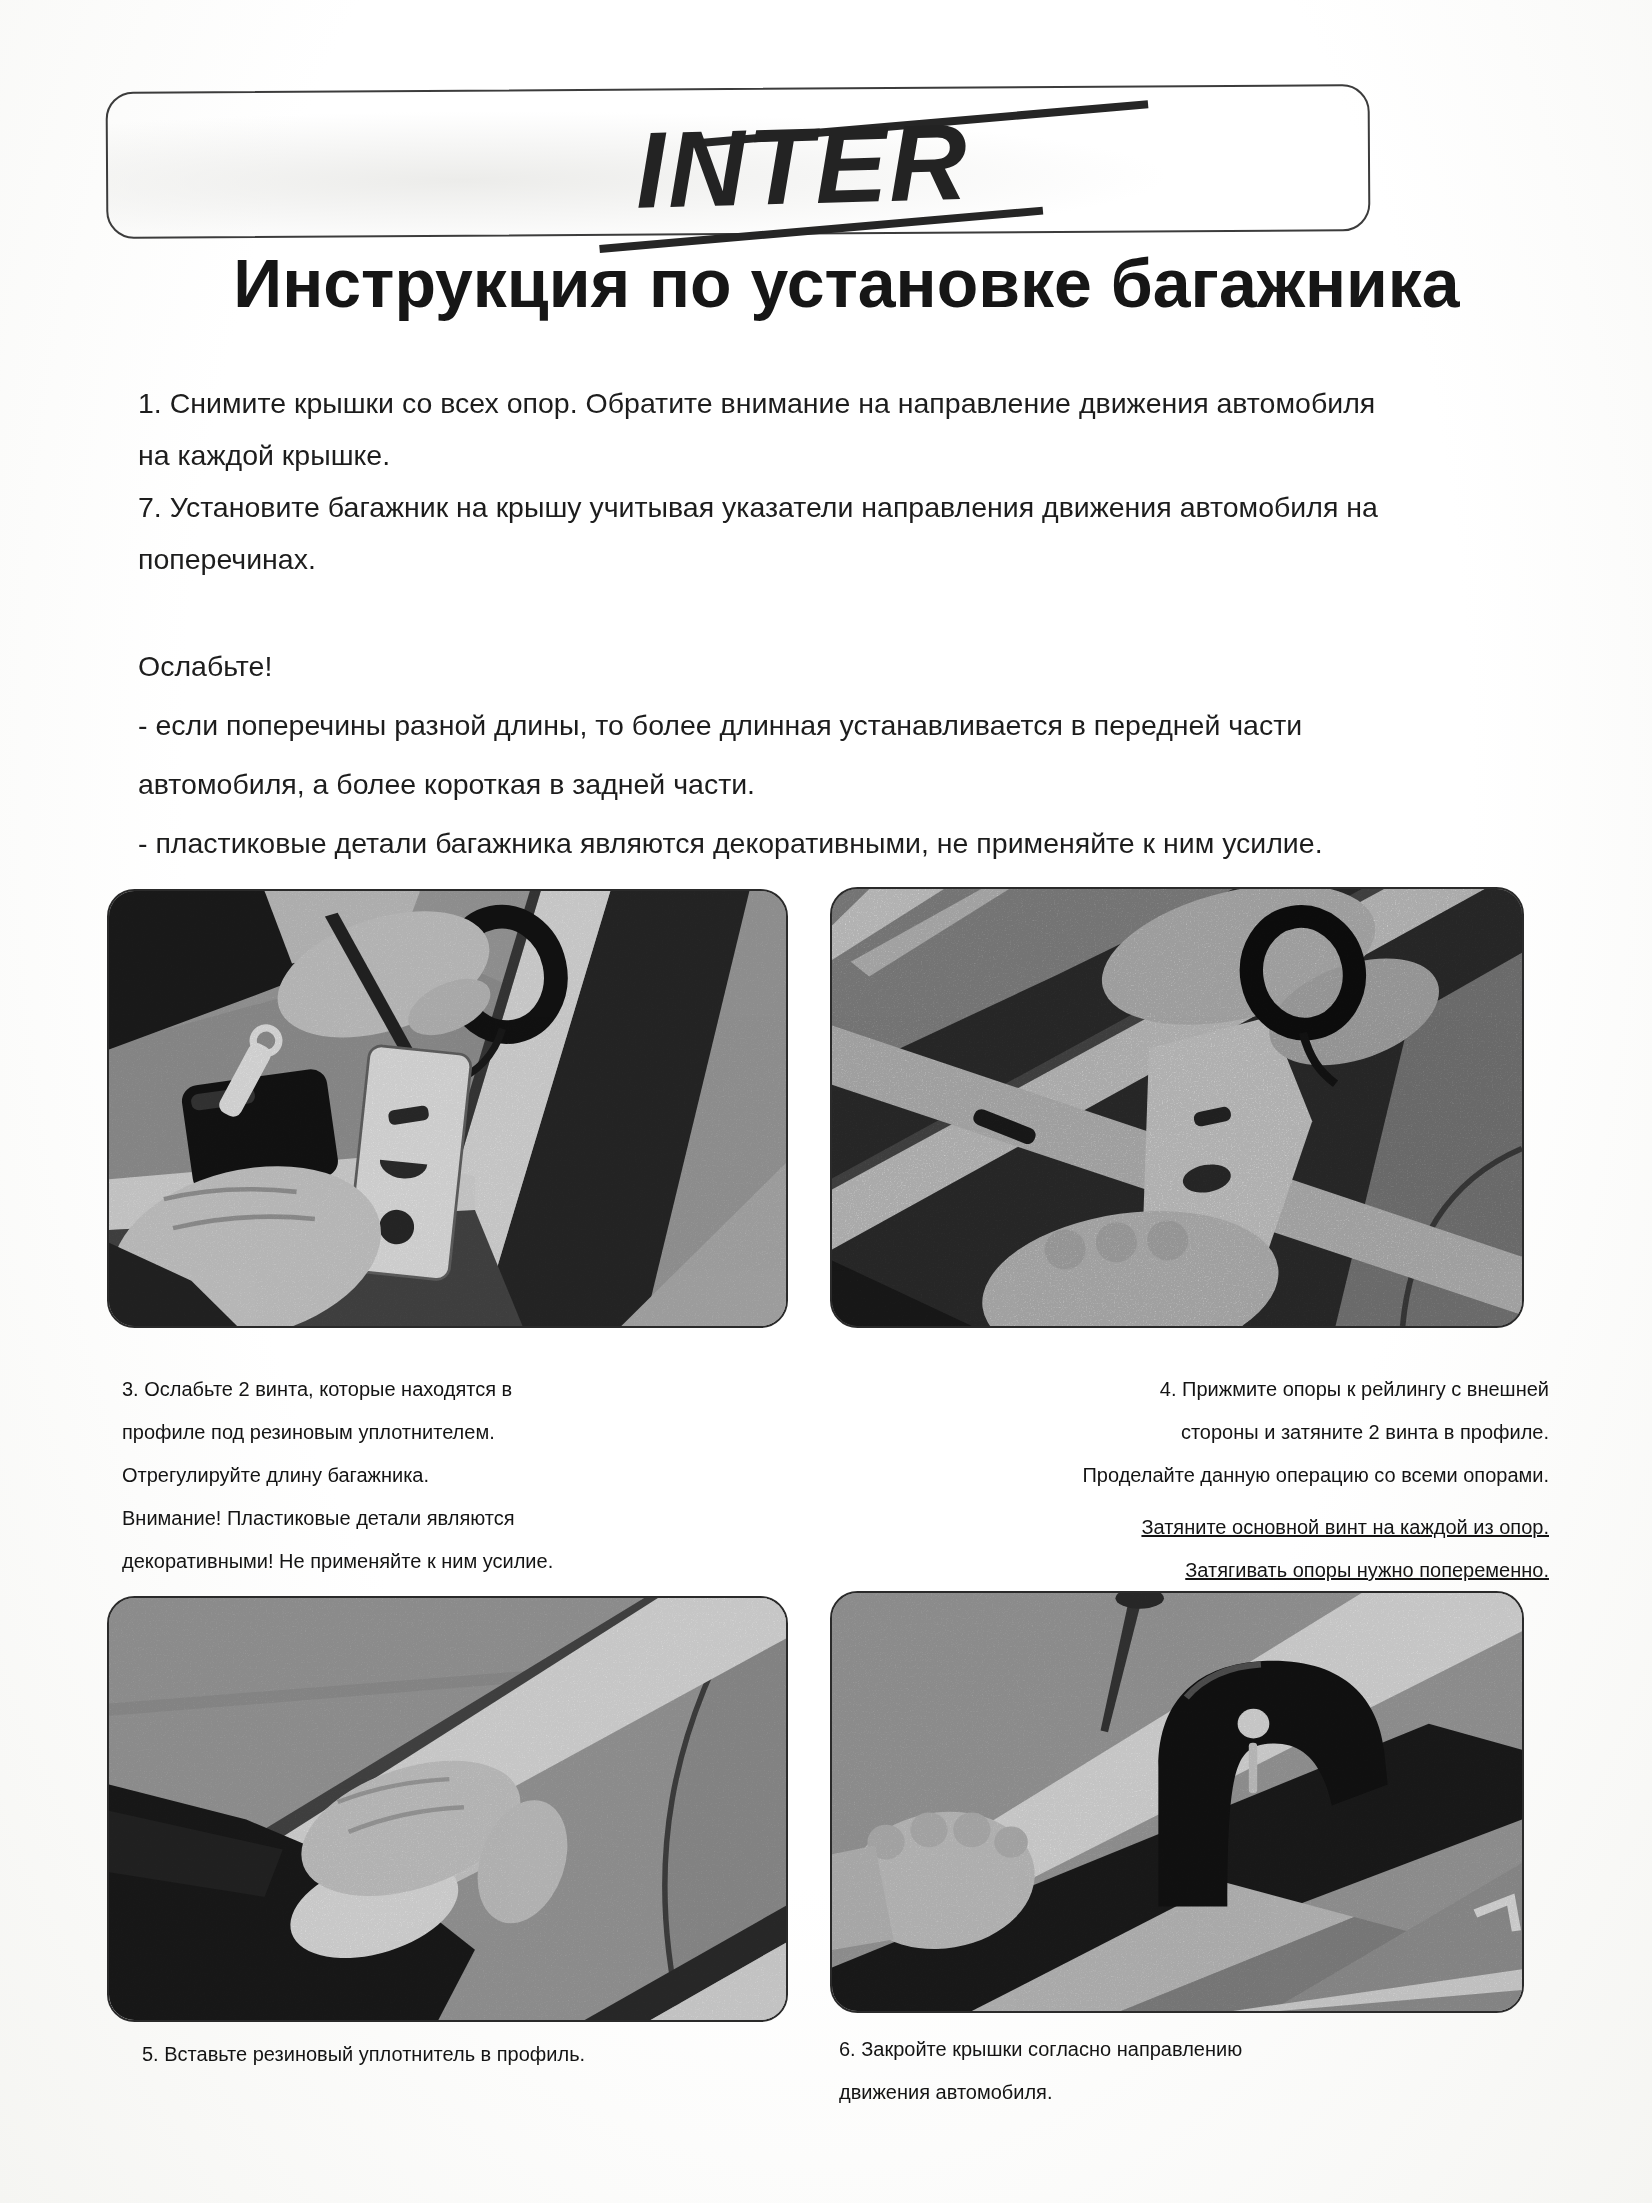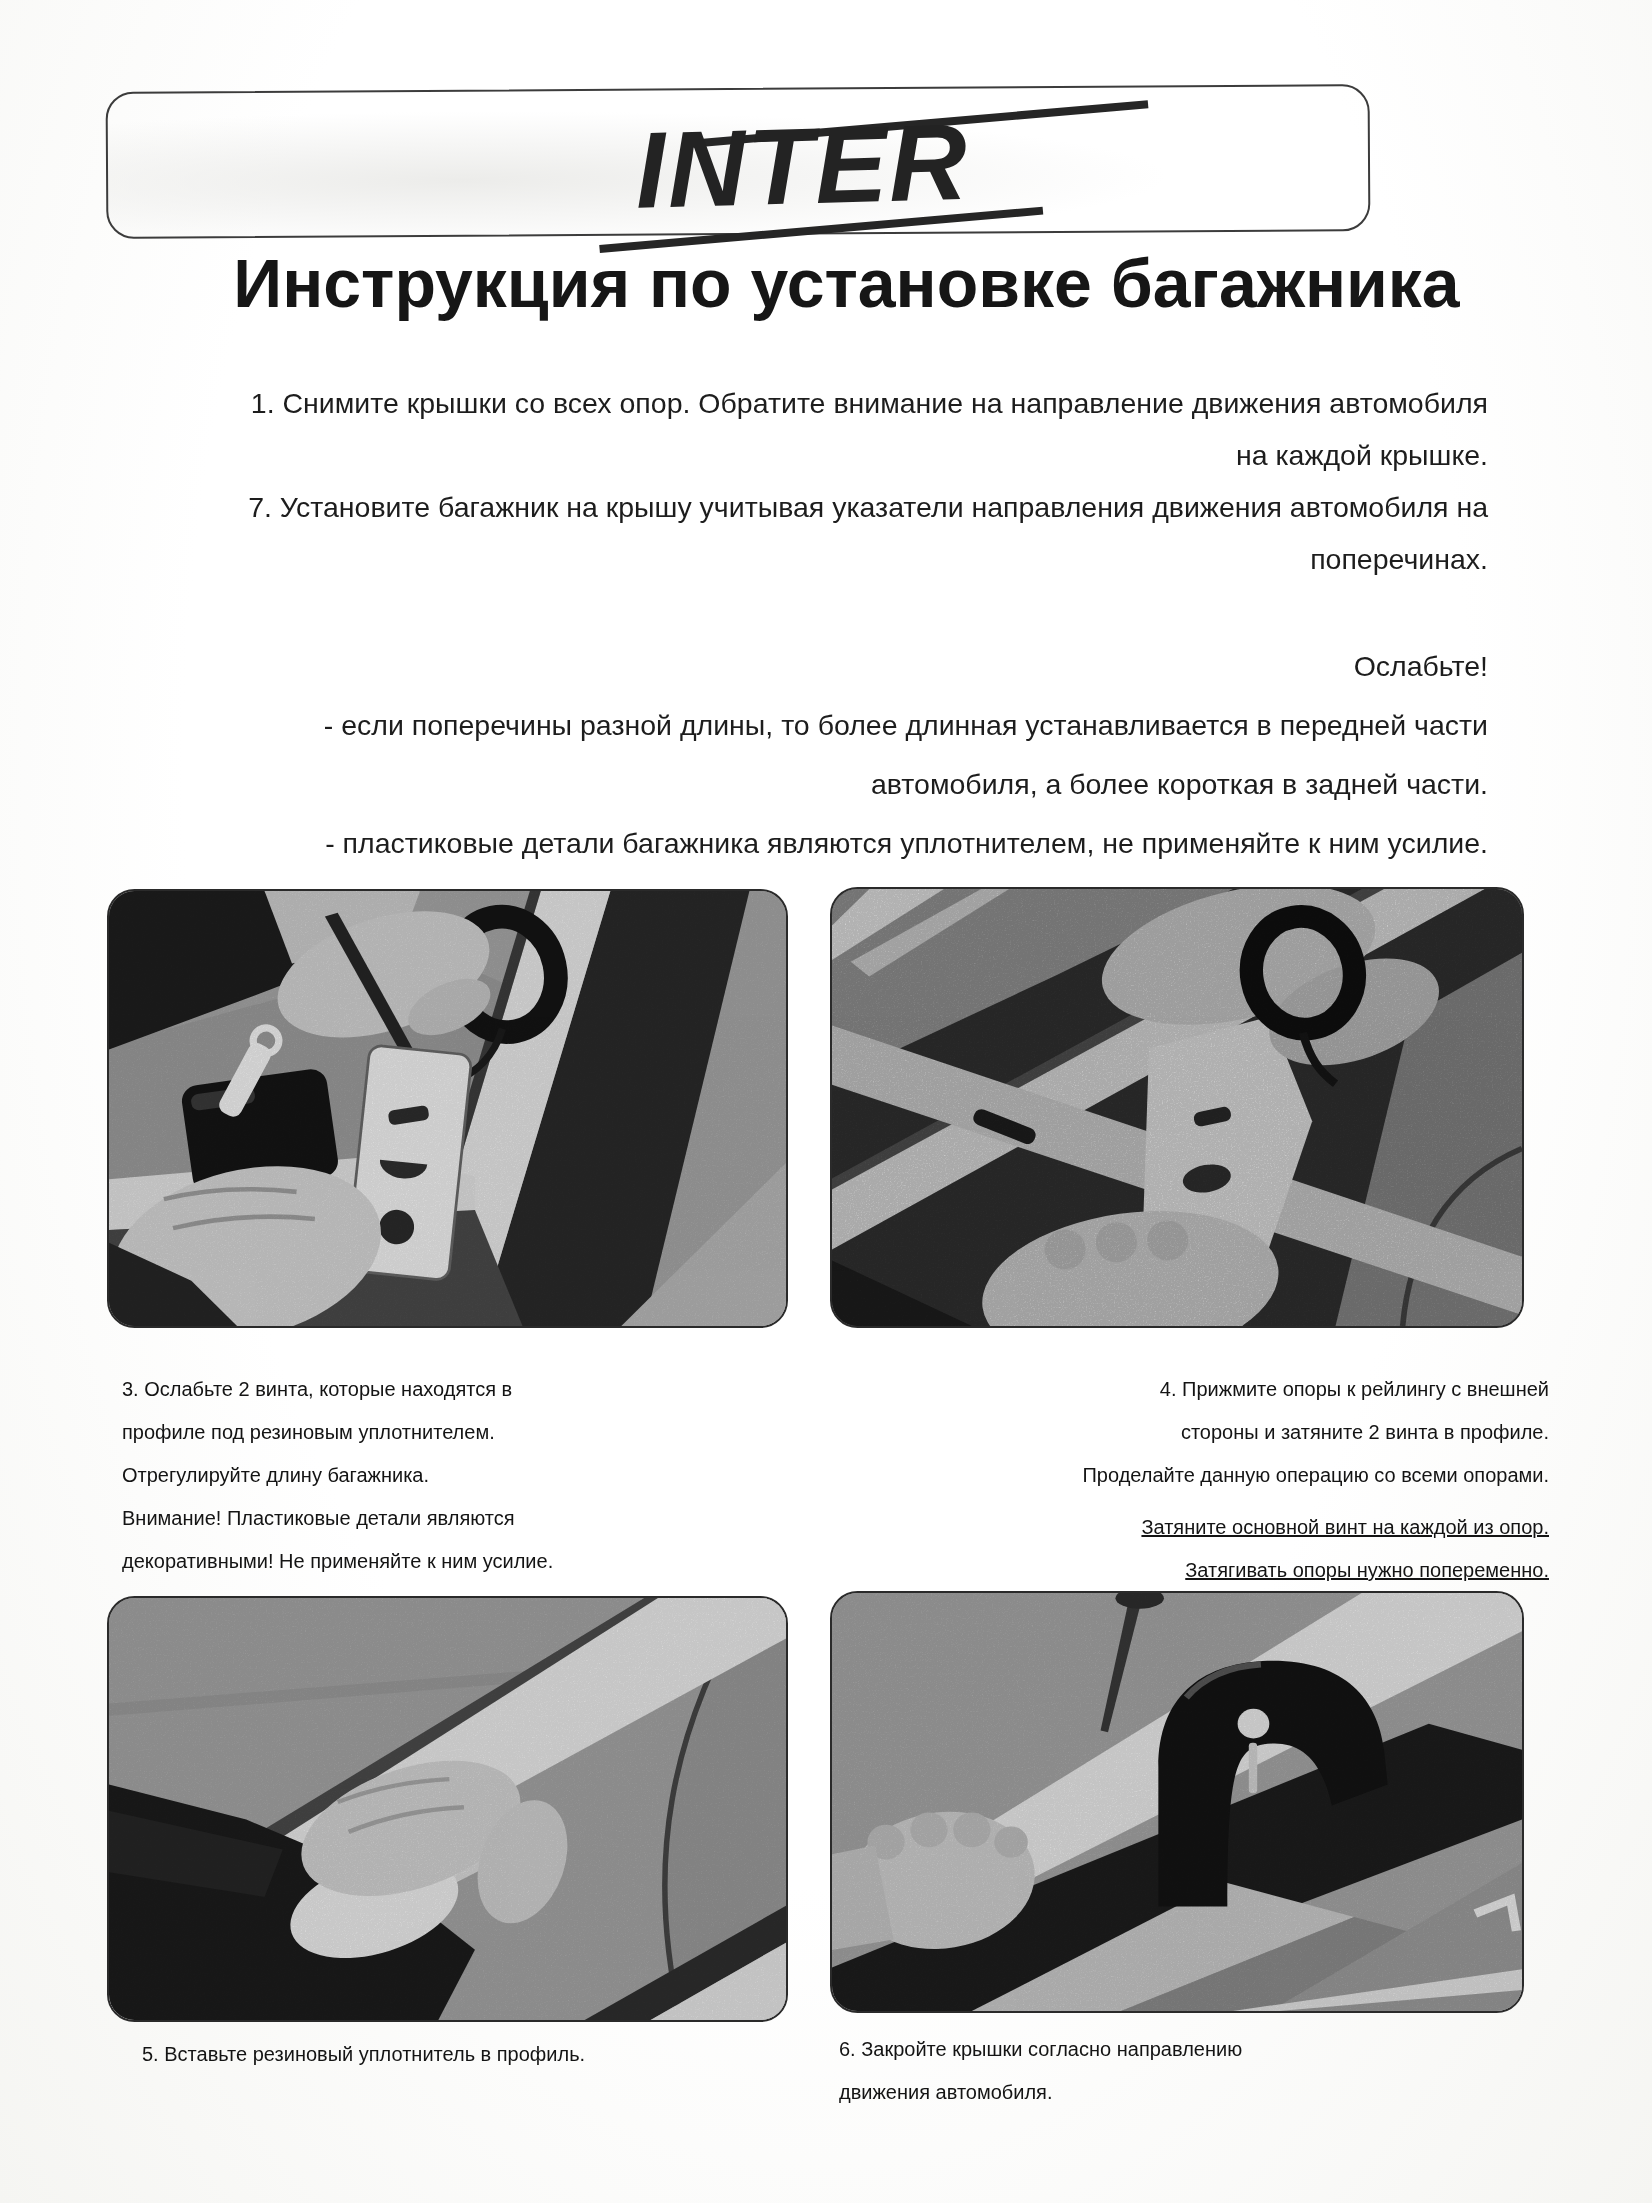--- a/index.html
+++ b/index.html
@@ -28,21 +28,21 @@
   }
 
   
   .title {
     position:absolute; left:0; top:244px; width:100%;
     text-align:center; font-size:68px; font-weight:bold; color:#161616;padding-left:40px;
   }
   .textblock { position:absolute; left:138px; width:1350px; font-size:28.5px; }
   .intro   { top:377px; line-height:52px; }
   .warning { top:637px; line-height:59px; }
-  .para { white-space:pre-line;text-align:right; }
+  .para { white-space:pre-line; }
 
   
   .photo {
     position:absolute; border:2.8px solid #2a2a2a; border-radius:27.5px;
     overflow:hidden; background:#9a9a9a;
   }
   .photo svg { display:block; width:100%; height:100%; }
   #fig-step3 { left:107px; top:889px;  width:681px; height:439px; }
   #fig-step4 { left:830px; top:887px;  width:694px; height:441px; }
   #fig-step5 { left:107px; top:1596px; width:681px; height:426px; }
@@ -75,21 +75,21 @@
     <p class="para">1. Снимите крышки со всех опор. Обратите внимание на направление движения автомобиля
 на каждой крышке.</p>
     <p class="para">7. Установите багажник на крышу учитывая указатели направления движения автомобиля на
 поперечинах.</p>
   </div>
 
   <div class="textblock warning">
     <p class="para">Ослабьте!</p>
     <p class="para">- если поперечины разной длины, то более длинная устанавливается в передней части
 автомобиля, а более короткая в задней части.</p>
-    <p class="para">- пластиковые детали багажника являются уплотнителем, не применяйте к ним усилие.</p>
+    <p class="para">- пластиковые детали багажника являются декоративными, не применяйте к ним усилие.</p>
   </div>
 
   <figure class="photo" id="fig-step3">
     <svg viewBox="0 0 740 480" preserveAspectRatio="none">
       <defs>
         <filter id="g1" x="-5%" y="-5%" width="110%" height="110%">
           <feTurbulence type="fractalNoise" baseFrequency="0.75" numOctaves="2" stitchTiles="stitch" result="n"></feTurbulence>
           <feColorMatrix in="n" type="matrix" values="0 0 0 0 0  0 0 0 0 0  0 0 0 0 0  0.7 0.7 0.7 0 0"></feColorMatrix>
         </filter>
       </defs>

